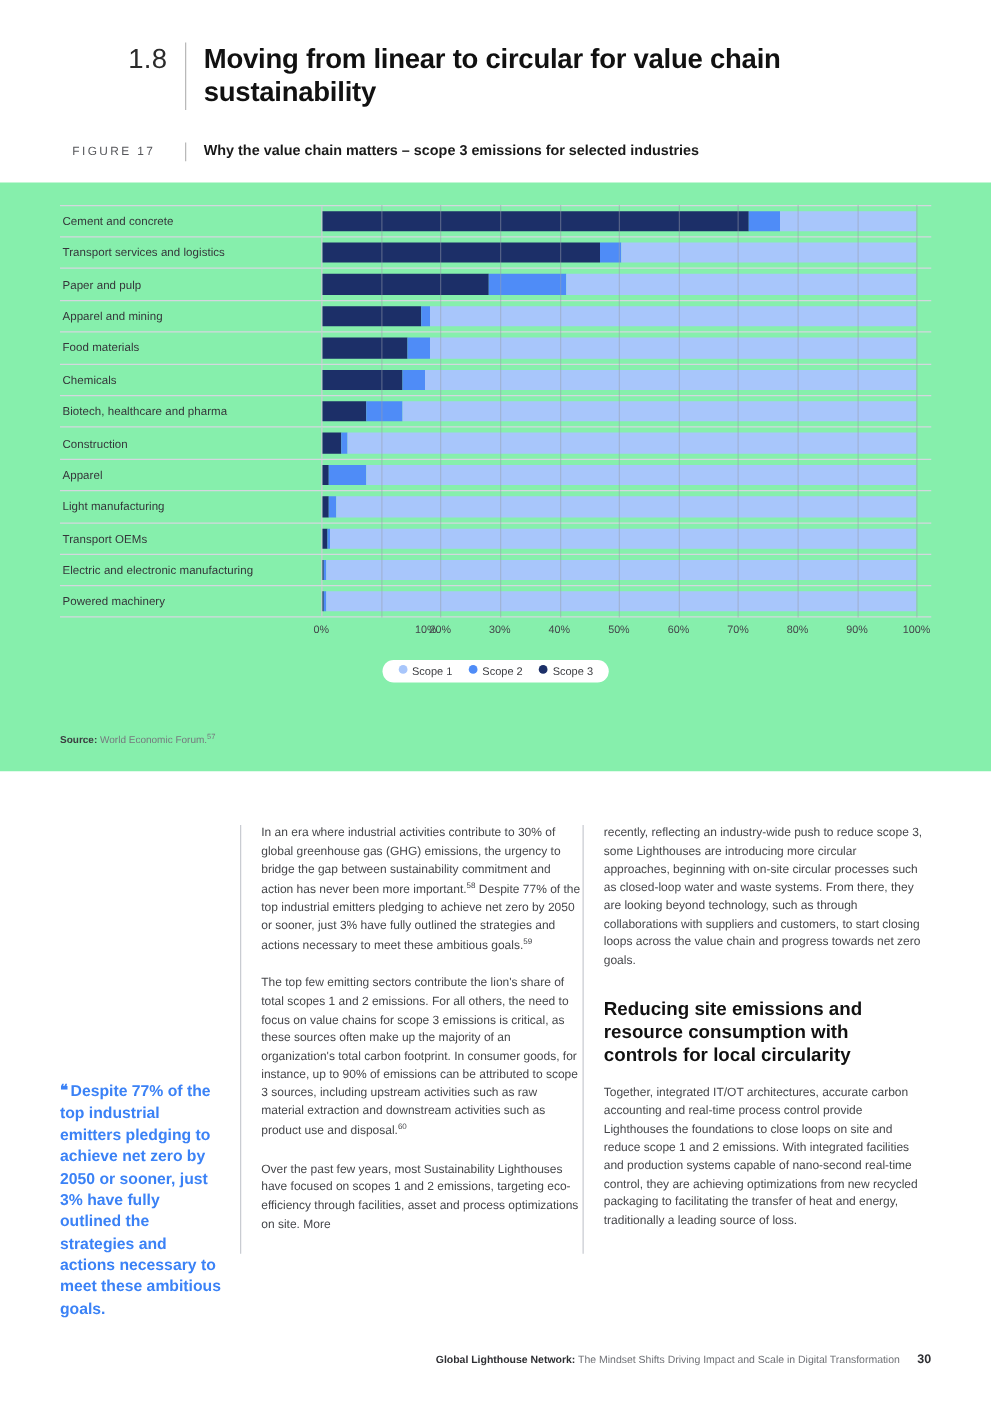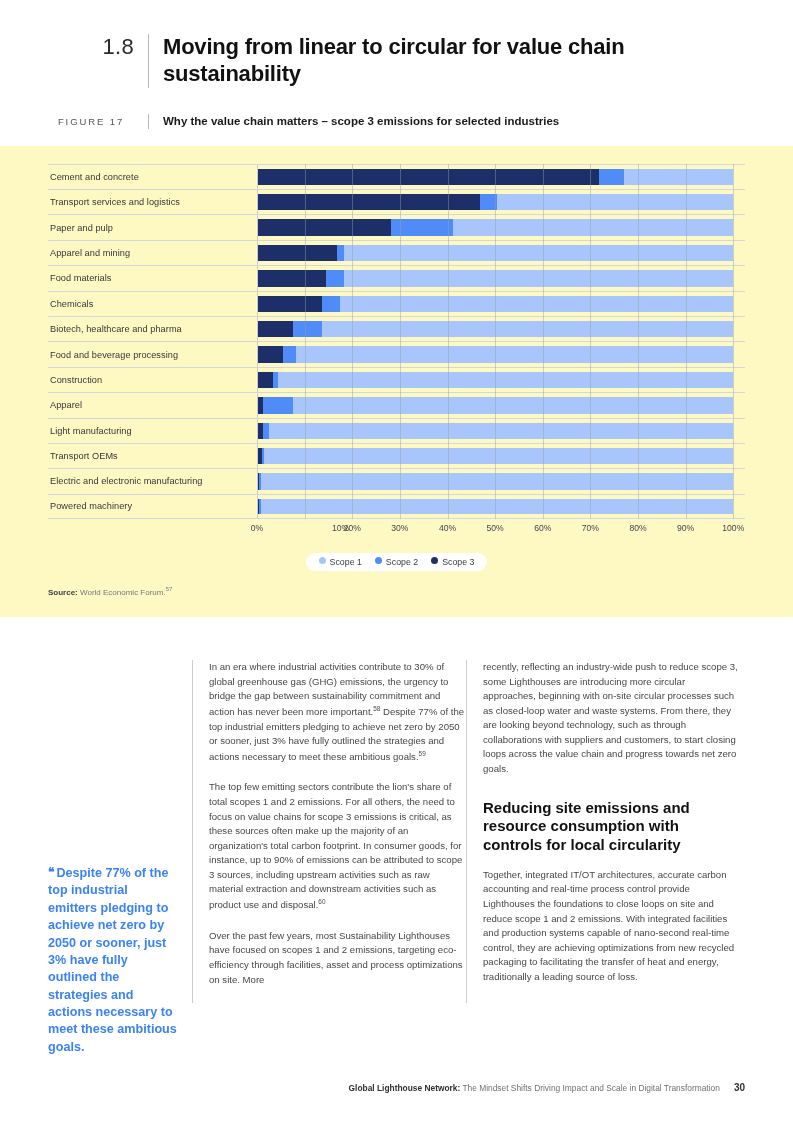--- a/index.html
+++ b/index.html
@@ -34,21 +34,21 @@
   }
   .fig-rule { width: 1px; background: #b9b9b9; align-self: stretch; }
   .fig-title {
     padding-left: 14px; font-size: 11.5px; font-weight: bold; color: #1a1a1a;
     line-height: 1.3;
   }
 
   
   .chart-panel {
     margin-top: 17px;
-    background: #fef9c3;
+    background: #86efac;
     padding: 18px 48px 26px 48px;
     height: 471px;
     position: relative;
   }
   .chart-grid { position: relative; }
 
   .row {
     display: flex; align-items: stretch;
     height: 25.4px;
     border-top: 1px solid #d4d7de;
@@ -228,30 +228,20 @@
             </div>
           </div>
         </div>
         <div class="row">
           <div class="row-label">Biotech, healthcare and pharma</div>
           <div class="row-track">
             <div class="bars">
               <div class="seg s3" style="width: 7.4%;"></div>
               <div class="seg s2" style="width: 6.1%;"></div>
               <div class="seg s1" style="width: 86.5%;"></div>
-            </div>
-          </div>
-        </div>
-        <div class="row">
-          <div class="row-label">Food and beverage processing</div>
-          <div class="row-track">
-            <div class="bars">
-              <div class="seg s3" style="width: 5.3%;"></div>
-              <div class="seg s2" style="width: 2.6%;"></div>
-              <div class="seg s1" style="width: 92.1%;"></div>
             </div>
           </div>
         </div>
         <div class="row">
           <div class="row-label">Construction</div>
           <div class="row-track">
             <div class="bars">
               <div class="seg s3" style="width: 3.2%;"></div>
               <div class="seg s2" style="width: 1%;"></div>
               <div class="seg s1" style="width: 95.8%;"></div>

